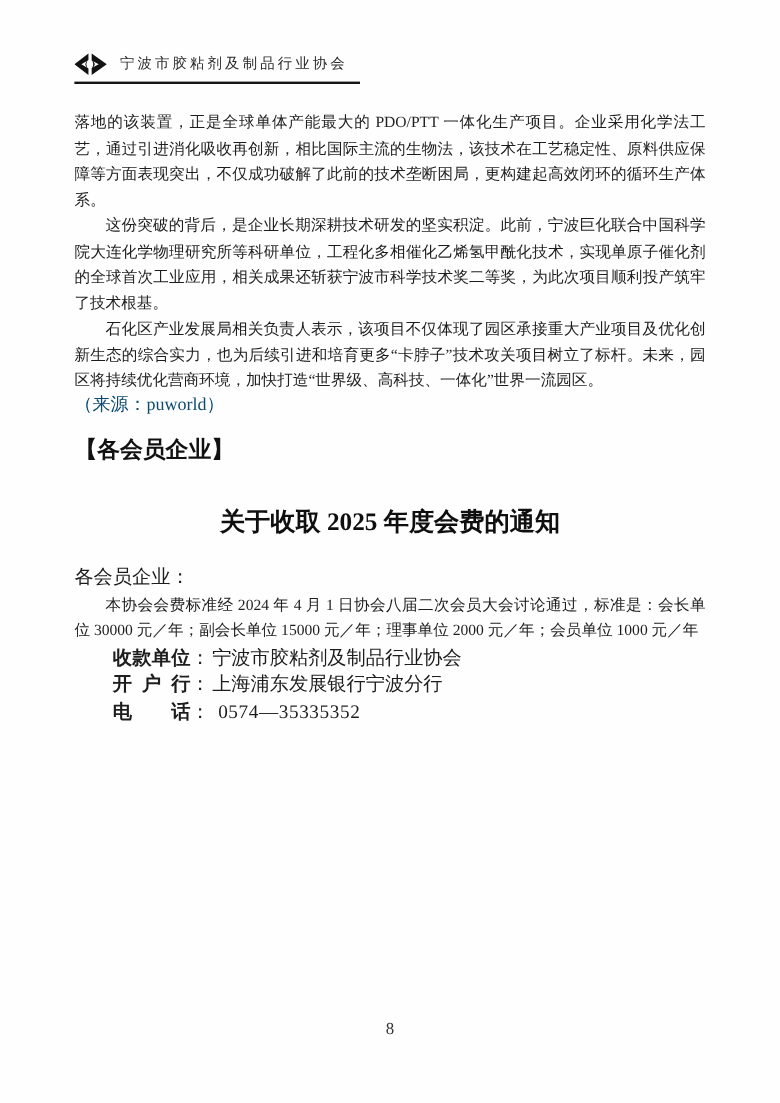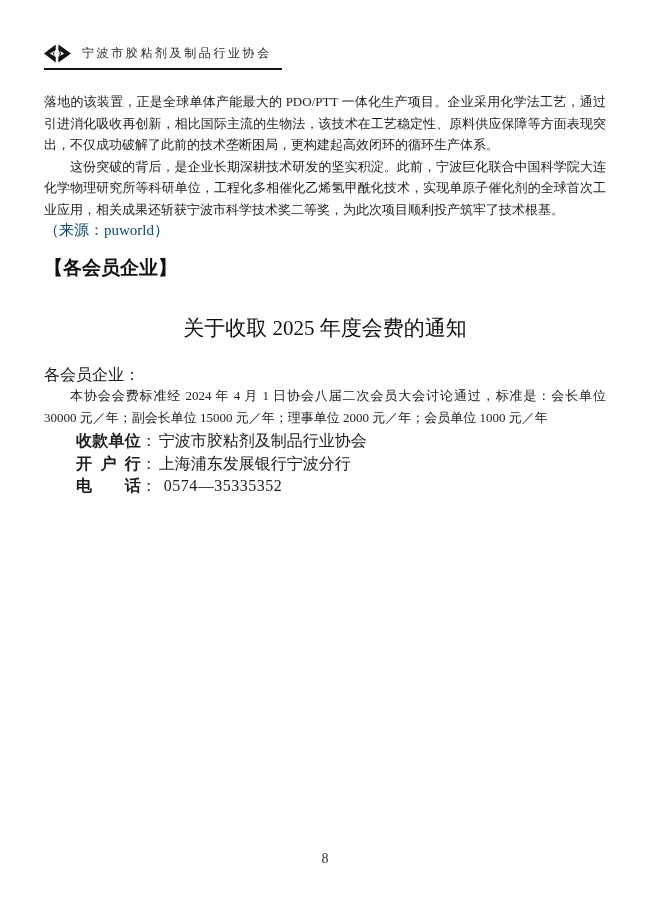--- a/index.html
+++ b/index.html
@@ -10,21 +10,21 @@
   }
   .page {
     position: relative;
     width: 650px;
     height: 919px;
     margin: 0 auto;
     background: #fefefe;
     overflow: hidden;
   }
   .content {
-    padding: 0 44px;
+    padding: 0 62px;
   }
   
   .header {
     margin-top: 44px;
     display: flex;
     align-items: center;
     gap: 11px;
     width: fit-content;
     border-bottom: 2px solid #151515;
     padding: 0 10px 5px 0;
@@ -58,21 +58,21 @@
   .section-header {
     margin-top: 13px;
     font-size: 19px;
     font-weight: bold;
     color: #111;
   }
   .notice-title {
     margin-top: 33px;
     text-align: center;
     font-size: 21px;
-    font-weight: normal;
+    font-weight: bold;
     color: #0f0f0f;
   }
   .salutation {
     margin-top: 22px;
     font-size: 16px;
     line-height: 21.5px;
   }
   
   .details {
     margin-top: 2px;
@@ -116,20 +116,21 @@
         <polygon points="13,3 10,10 13,17 11,10" fill="#131313"></polygon>
         <polygon points="16,0 30,10 16,20 16,13.5 22.5,10 16,6.5" fill="#131313"></polygon>
         <polygon points="16,4 19,10 16,16 17.5,10" fill="#131313"></polygon>
       </svg>
       <span class="org-name">宁波市胶粘剂及制品行业协会</span>
     </div>
 
     <div class="article">
       <p class="para">落地的该装置，正是全球单体产能最大的 PDO/PTT 一体化生产项目。企业采用化学法工艺，通过引进消化吸收再创新，相比国际主流的生物法，该技术在工艺稳定性、原料供应保障等方面表现突出，不仅成功破解了此前的技术垄断困局，更构建起高效闭环的循环生产体系。</p>
       <p class="para indent">这份突破的背后，是企业长期深耕技术研发的坚实积淀。此前，宁波巨化联合中国科学院大连化学物理研究所等科研单位，工程化多相催化乙烯氢甲酰化技术，实现单原子催化剂的全球首次工业应用，相关成果还斩获宁波市科学技术奖二等奖，为此次项目顺利投产筑牢了技术根基。</p>
+      <p class="para indent">石化区产业发展局相关负责人表示，该项目不仅体现了园区承接重大产业项目及优化创新生态的综合实力，也为后续引进和培育更多“卡脖子”技术攻关项目树立了标杆。未来，园区将持续优化营商环境，加快打造“世界级、高科技、一体化”世界一流园区。</p>
       <p class="source-line">（来源：puworld）</p>
     </div>
 
     <div class="section-header">【各会员企业】</div>
 
     <h1 class="notice-title">关于收取 2025 年度会费的通知</h1>
 
     <p class="salutation">各会员企业：</p>
 
     <p class="para indent">本协会会费标准经 2024 年 4 月 1 日协会八届二次会员大会讨论通过，标准是：会长单位 30000 元／年；副会长单位 15000 元／年；理事单位 2000 元／年；会员单位 1000 元／年</p>

